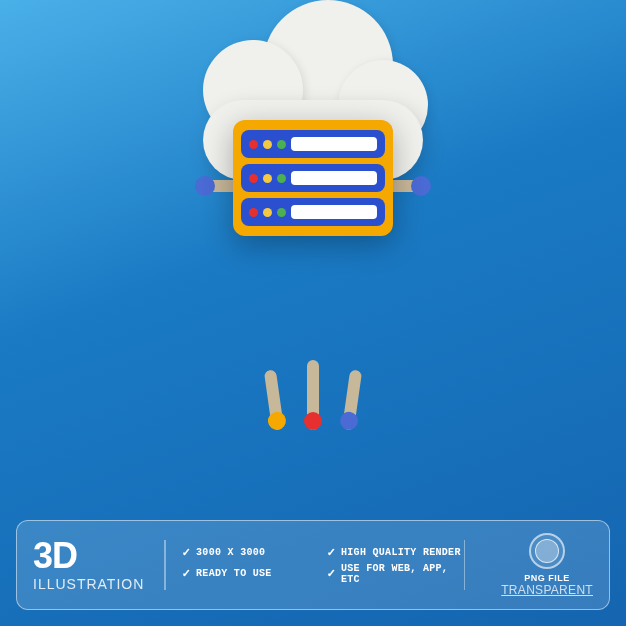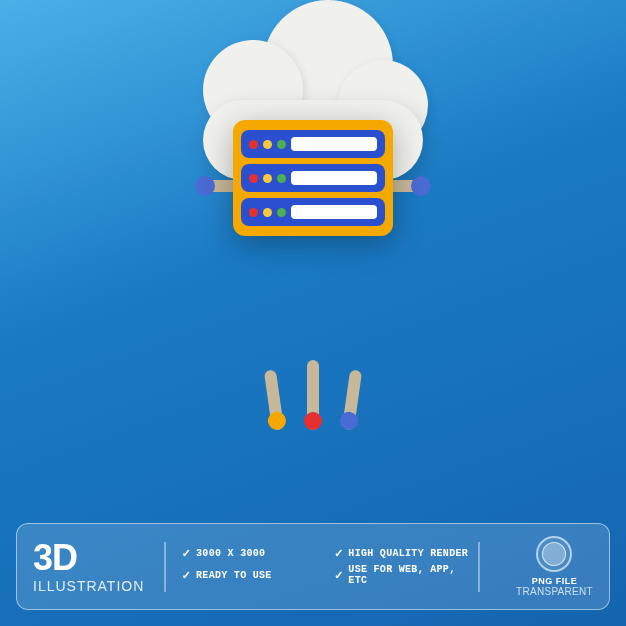--- a/index.html
+++ b/index.html
@@ -340,24 +340,25 @@
 
     .png-label {
       font-size: 9px;
       color: white;
       font-weight: 700;
       letter-spacing: 0.5px;
       text-align: center;
     }
 
     .png-sublabel {
-      font-size: 10px;
+      font-size: 12px;
       color: rgba(255,255,255,0.75);
       text-transform: uppercase;
       letter-spacing: 0.3px;
+      text-decoration: underline;
     }
   </style>
 </head>
 <body>
 
 <div class="main-container">
 
   <div class="cloud-wrapper">
     <div class="cloud">
       <div class="cloud-bump2"></div>

